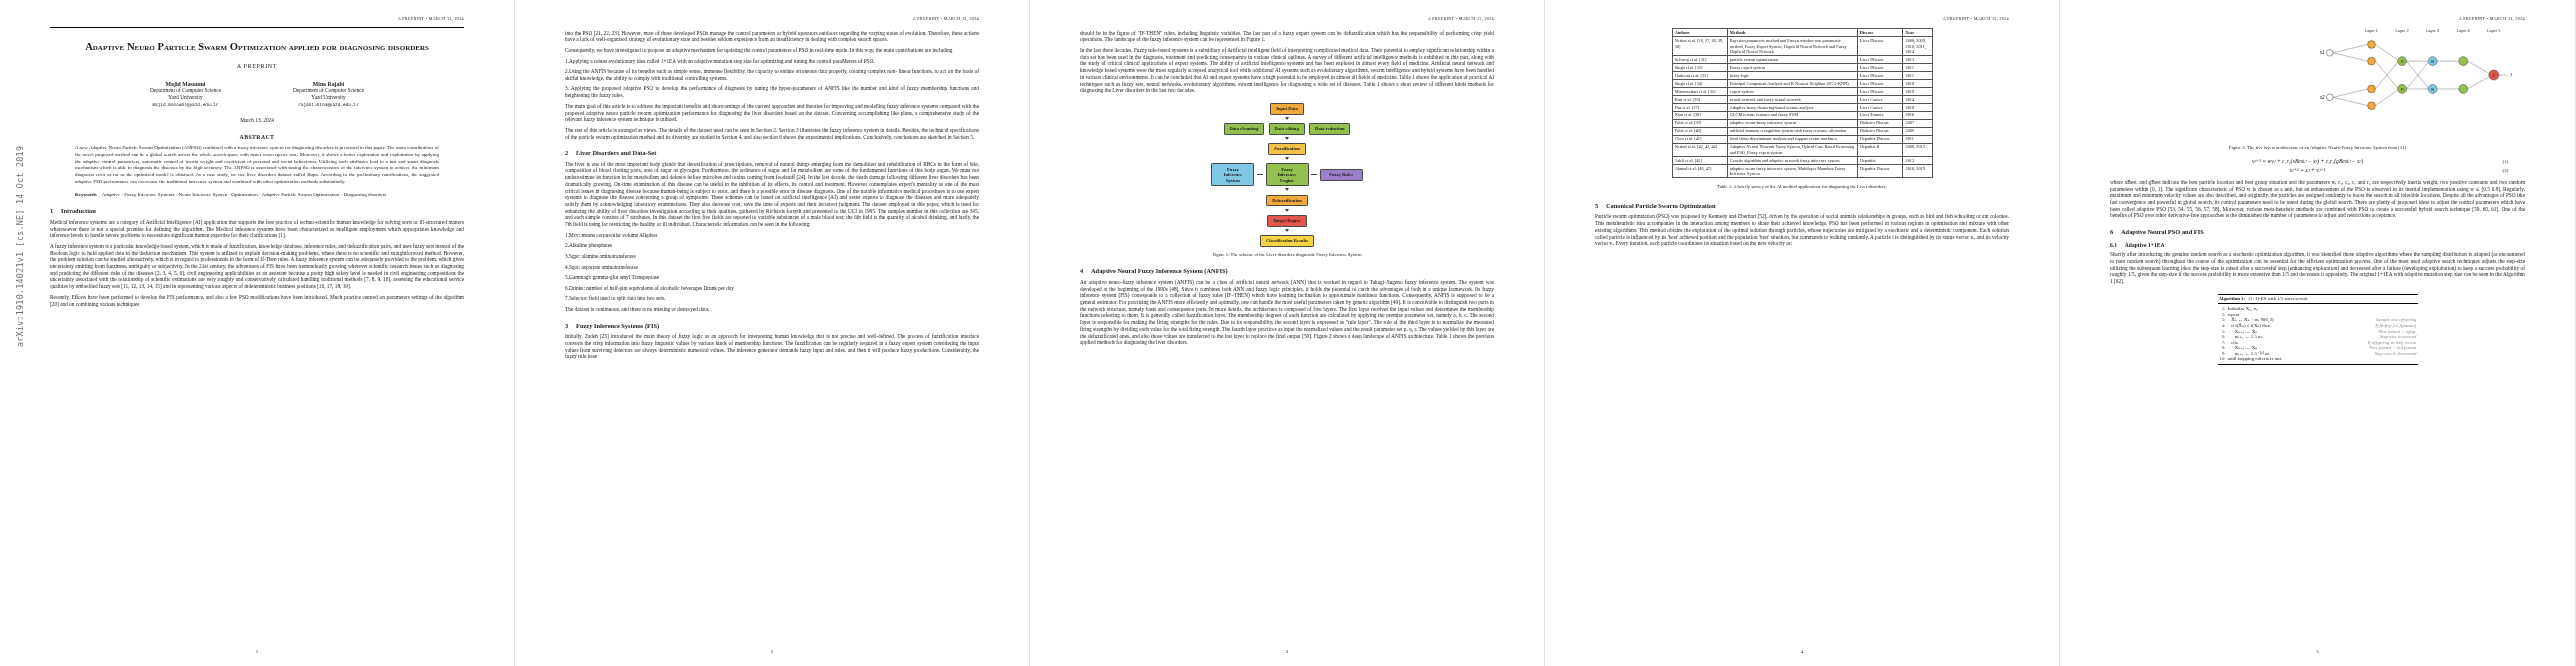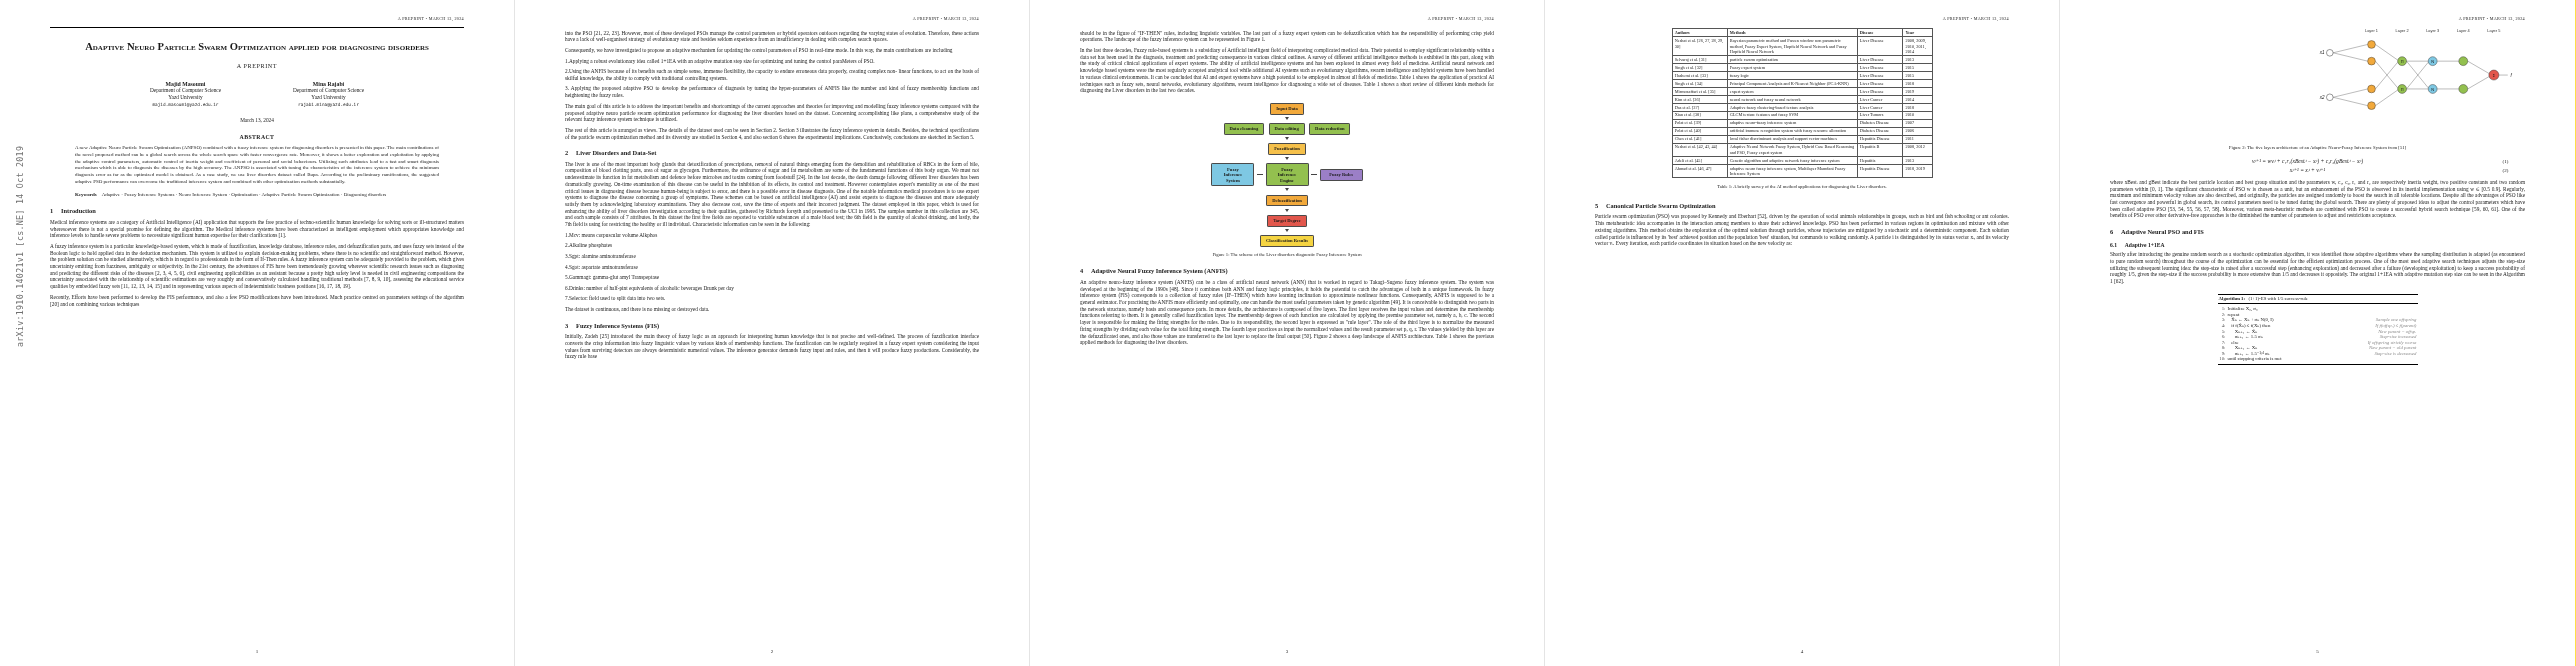--- a/index.html
+++ b/index.html
@@ -1,18 +1,18 @@
 <!DOCTYPE html>
 <html style="font-size:9px"><head>
 <meta charset="utf-8">
 <style>
   * { margin:0; padding:0; box-sizing:border-box; }
   html,body { width:2576px; height:667px; background:#fff; }
   body { font-family:"Liberation Serif","DejaVu Serif",serif; color:#1a1a1a; }
-  .canvas { display:flex; width:2576px; height:667px; position:relative; background:#fde047; }
+  .canvas { display:flex; width:2576px; height:667px; position:relative; background:#e5e5e5; }
   .page { width:515px; height:667px; background:#fff; position:relative; padding:15.6px 50px 0 50px; overflow:hidden; border-right:0.6px solid #e4e4e4; }
   .page:last-child { border-right:none; }
   .running-header { font-size:4.2px; letter-spacing:0.3px; text-align:right; color:#222; font-variant:small-caps; }
   .title-rule { height:0.6px; background:#000; margin-top:6.7px; }
   .paper-title { font-size:10.6px; font-weight:bold; font-variant:small-caps; text-align:center; margin-top:12.2px; line-height:1.3; padding:0 16.7px; }
   .preprint-label { text-align:center; font-variant:small-caps; font-size:6.1px; letter-spacing:0.6px; margin-top:9px; }
   .authors { display:flex; justify-content:center; gap:72px; margin-top:12.2px; text-align:center; }
   .author-name { font-weight:bold; font-size:5.8px; }
   .author-line { font-size:5.3px; line-height:1.35; }
   .author-email { font-family:"DejaVu Sans Mono",monospace; font-size:4.4px; margin-top:1.1px; }

